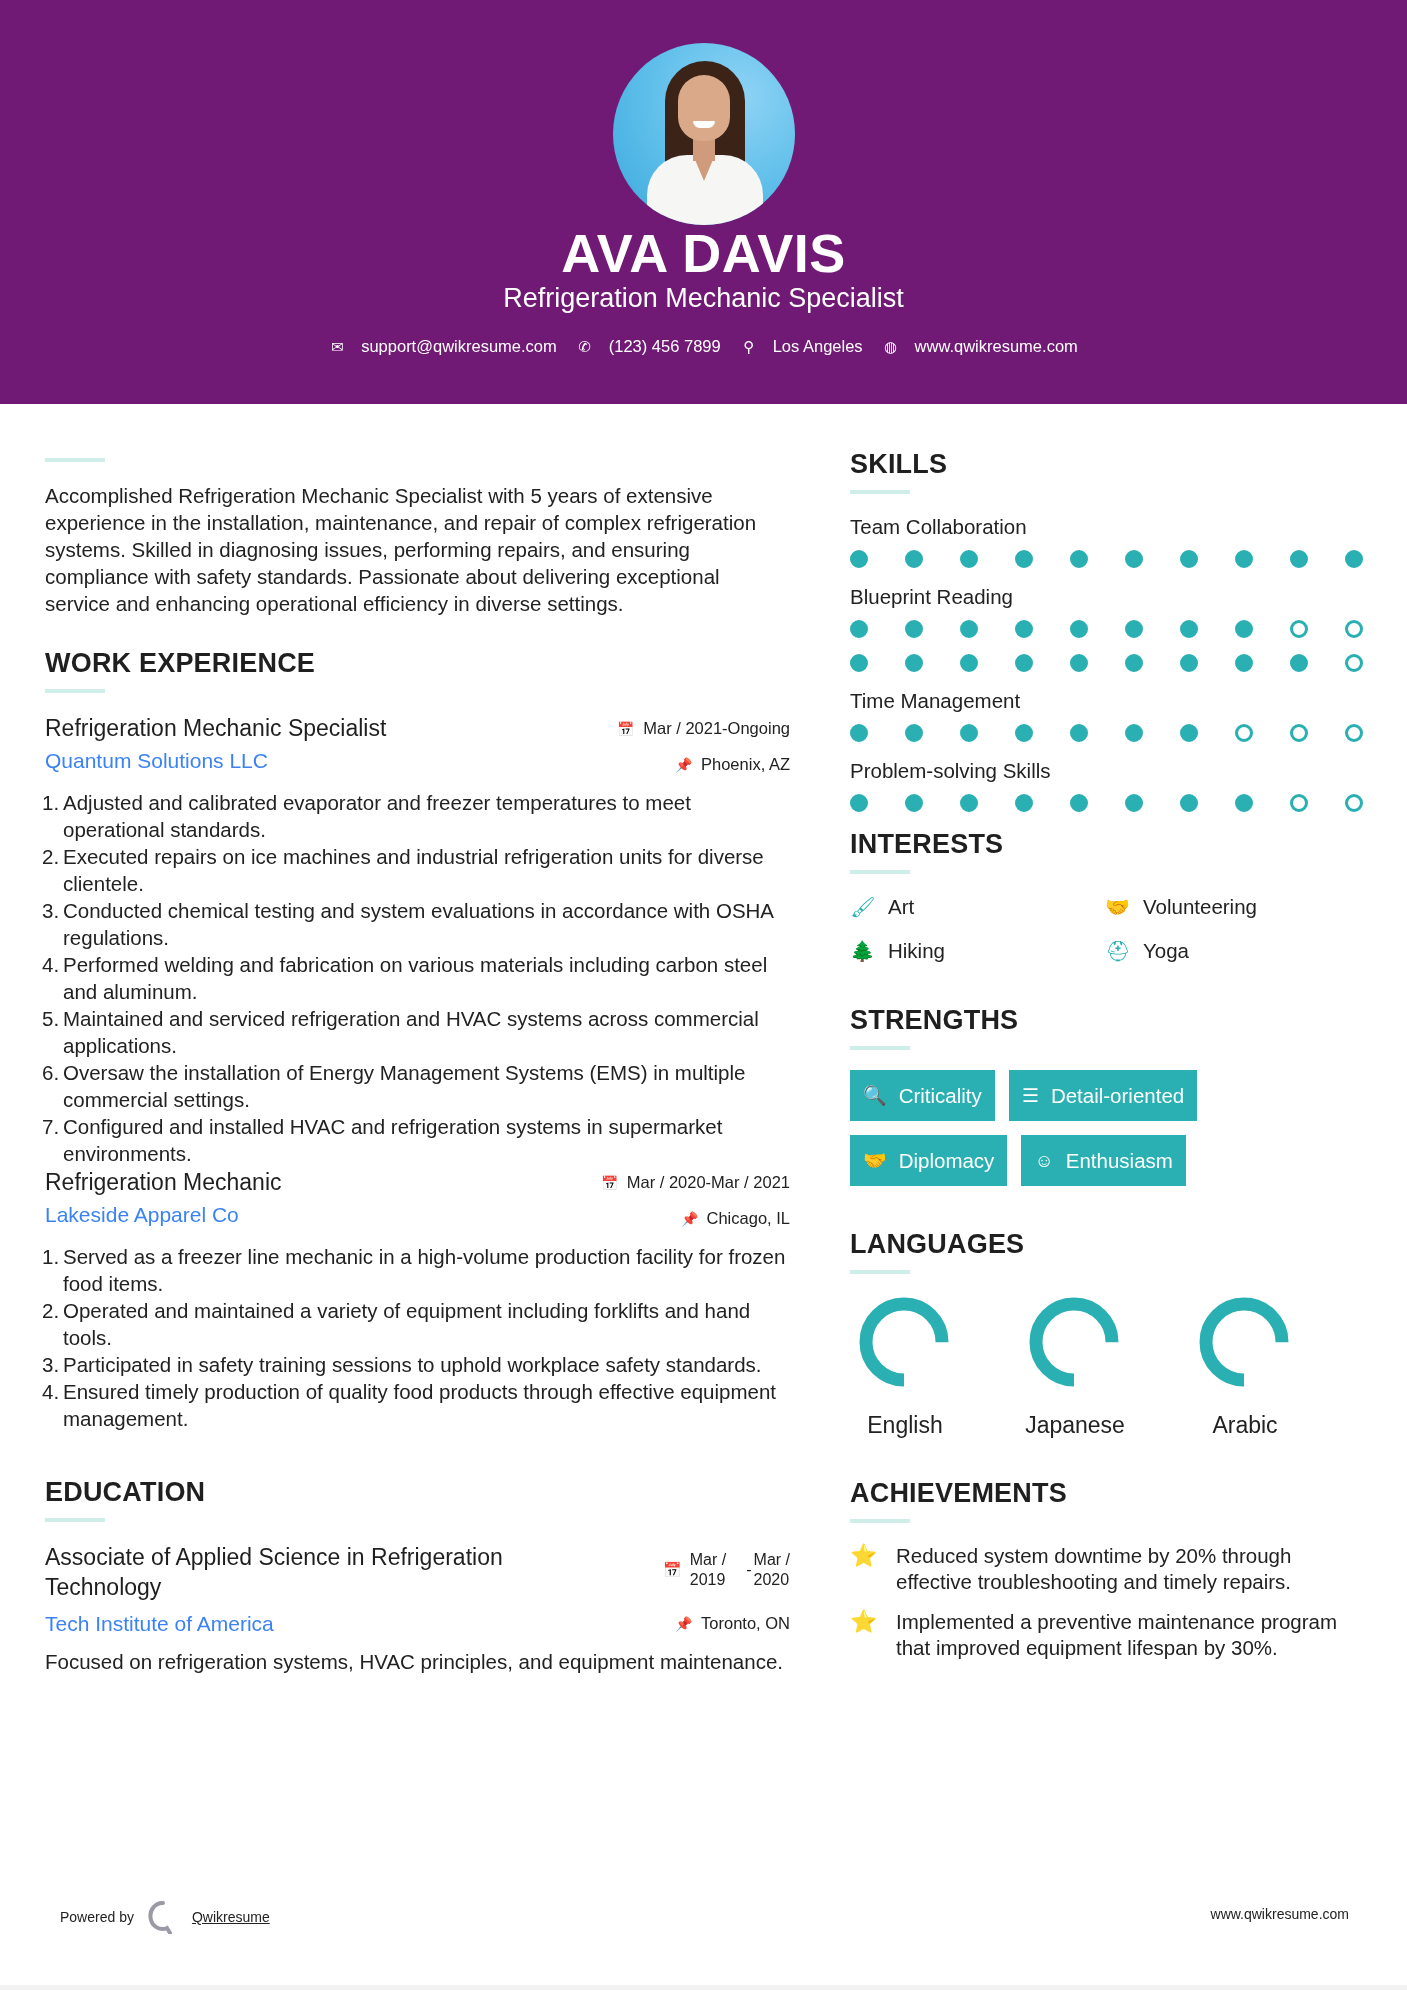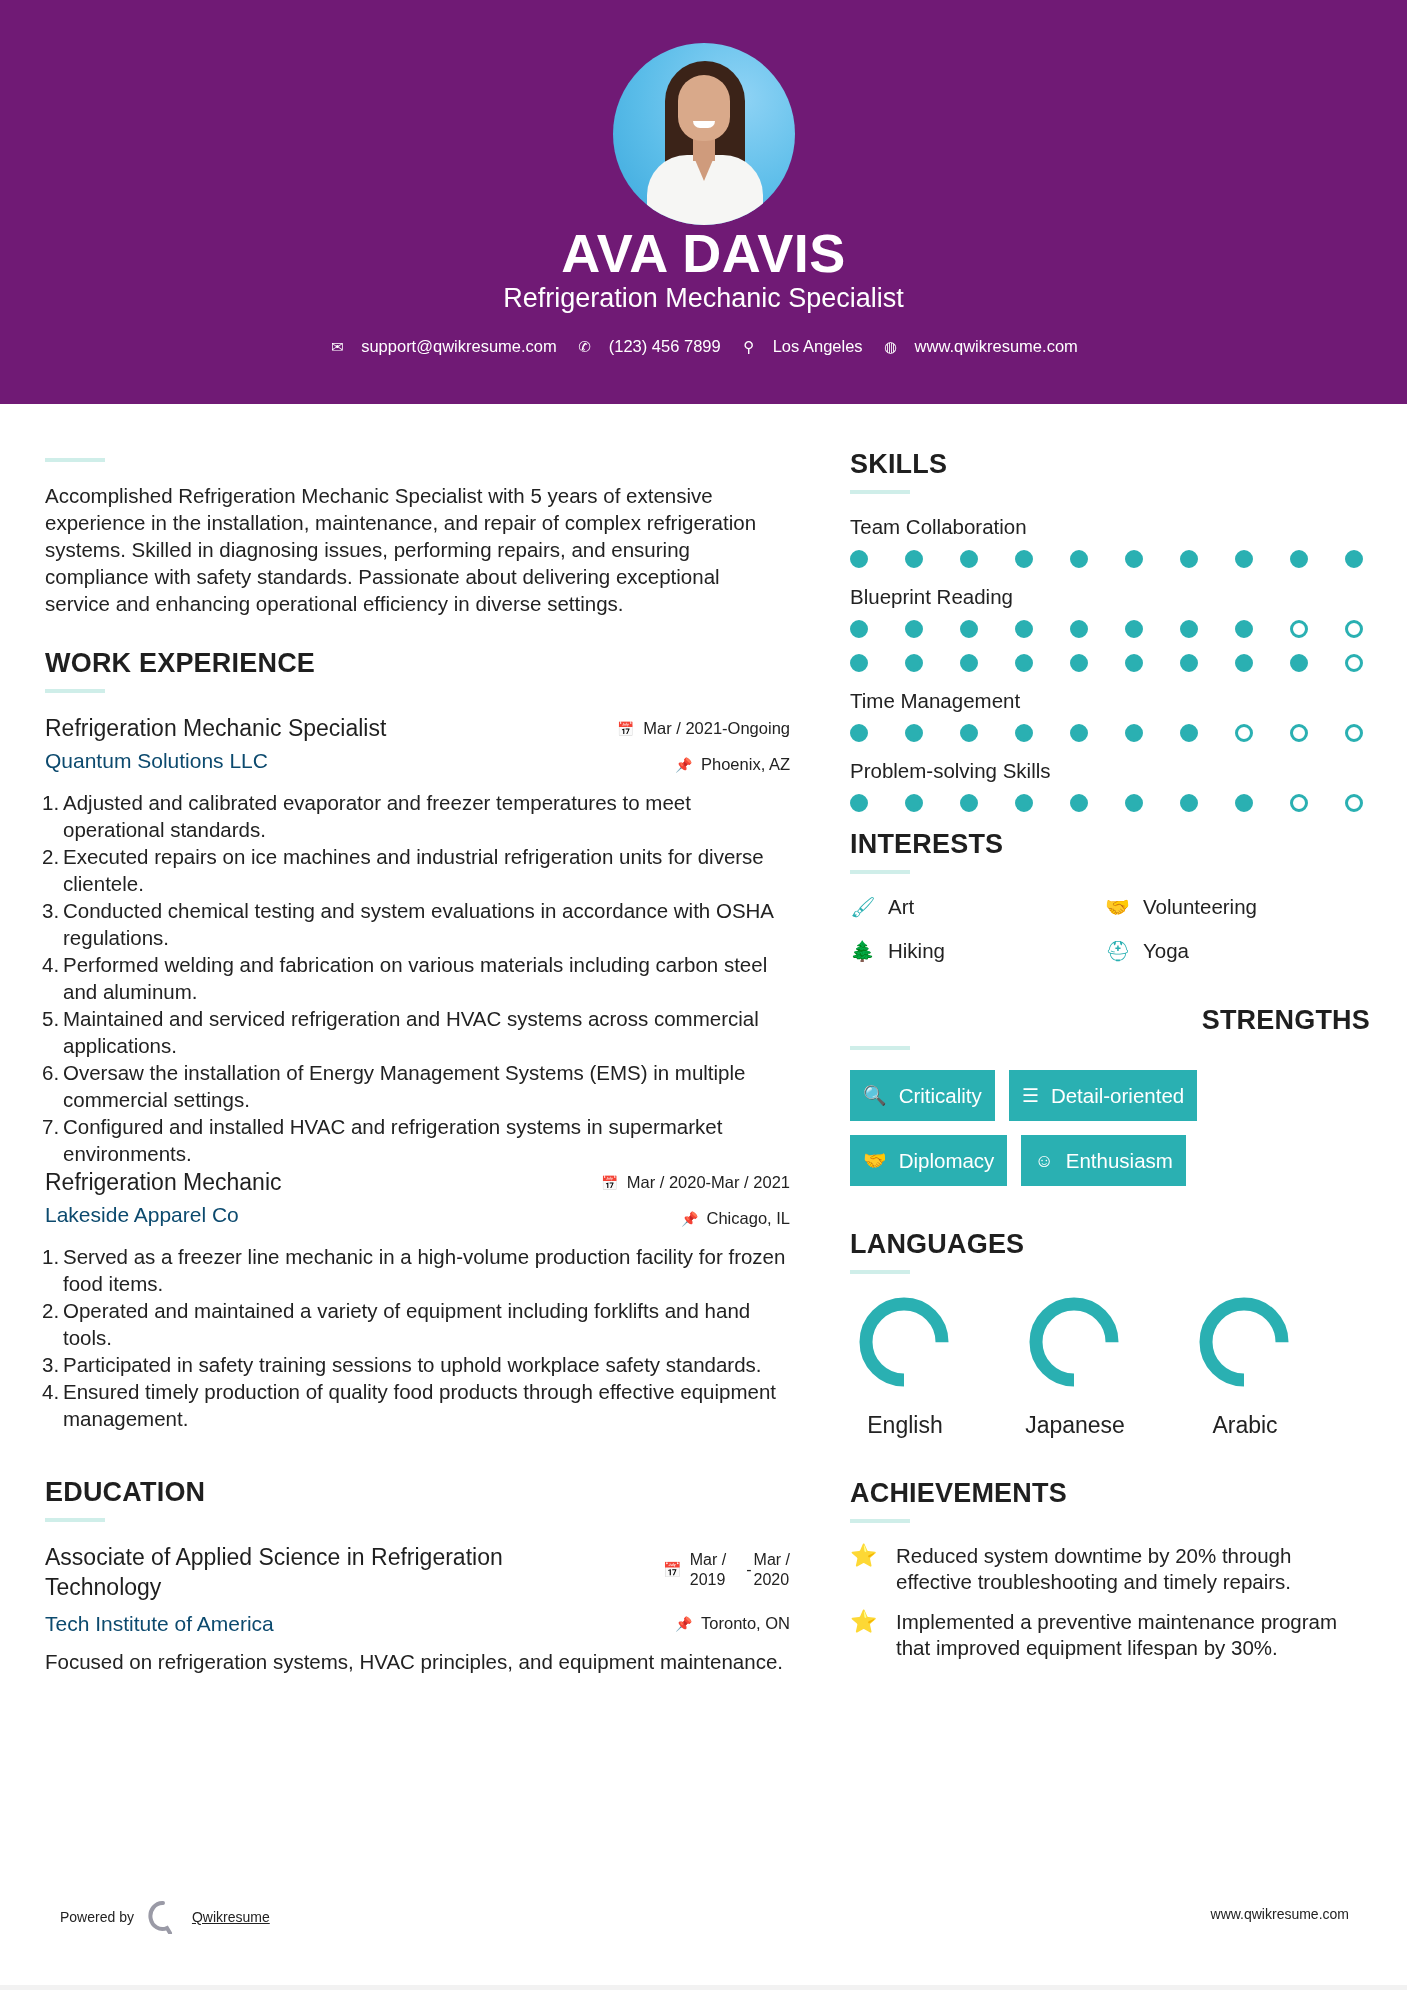--- a/index.html
+++ b/index.html
@@ -27,21 +27,21 @@
   .left { position: absolute; left: 45px; top: 448px; width: 745px; }
   .right { position: absolute; left: 850px; top: 448px; width: 520px; }
 
   .sec-h { font-size: 27px; font-weight: bold; color: #1f1f1f; letter-spacing: 0.2px; line-height: 32px; }
   .sec-ul { width: 60px; height: 4px; background: #cfeee9; margin-top: 10px; margin-bottom: 20px; }
   .body-text { font-size: 20.5px; line-height: 27px; color: #222; }
 
   .job { position: relative; margin-top: 0; }
   .job-row { display: flex; justify-content: space-between; align-items: flex-start; }
   .job-title { font-size: 23px; color: #1f1f1f; line-height: 30px; }
-  .company { font-size: 21px; color: #0c4a6e; line-height: 28px; margin-top: 8px; }
+  .company { font-size: 21px; color: #3b82f6; line-height: 28px; margin-top: 8px; }
   .meta { font-size: 16.5px; color: #222; white-space: nowrap; display: flex; align-items: center; margin-top: 6px; }
   .meta .mi { font-size: 14px; margin-right: 8px; }
   .bullets { list-style: none; margin-top: 14px; }
   .bullets li { position: relative; padding-left: 18px; font-size: 20.5px; line-height: 27px; color: #222; }
   .bullets li .num { position: absolute; left: -3px; top: 0; }
 
   .edu-dates { display: flex; align-items: flex-start; font-size: 16px; line-height: 20px; margin-top: 8px; }
   .edu-dates .cal { font-size: 15px; margin-right: 8px; margin-top: 10px; }
   .edu-dates .dsep { margin: 10px 2px 0 20px; }
 
@@ -288,21 +288,21 @@
         <span class="iic">🌲</span>
         <span>Hiking</span>
       </div>
       <div class="interest">
         <span class="iic">⛑</span>
         <span>Yoga</span>
       </div>
     </div>
   </section>
 
-  <section style="margin-top:40px;text-align:right;">
+  <section style="margin-top:40px;">
     <div class="sec-h">STRENGTHS</div>
     <div class="sec-ul"></div>
     <div class="badges">
       <div class="badge">
         <span class="bic">🔍</span>
         <span>Criticality</span>
       </div>
       <div class="badge">
         <span class="bic">☰</span>
         <span>Detail-oriented</span>

